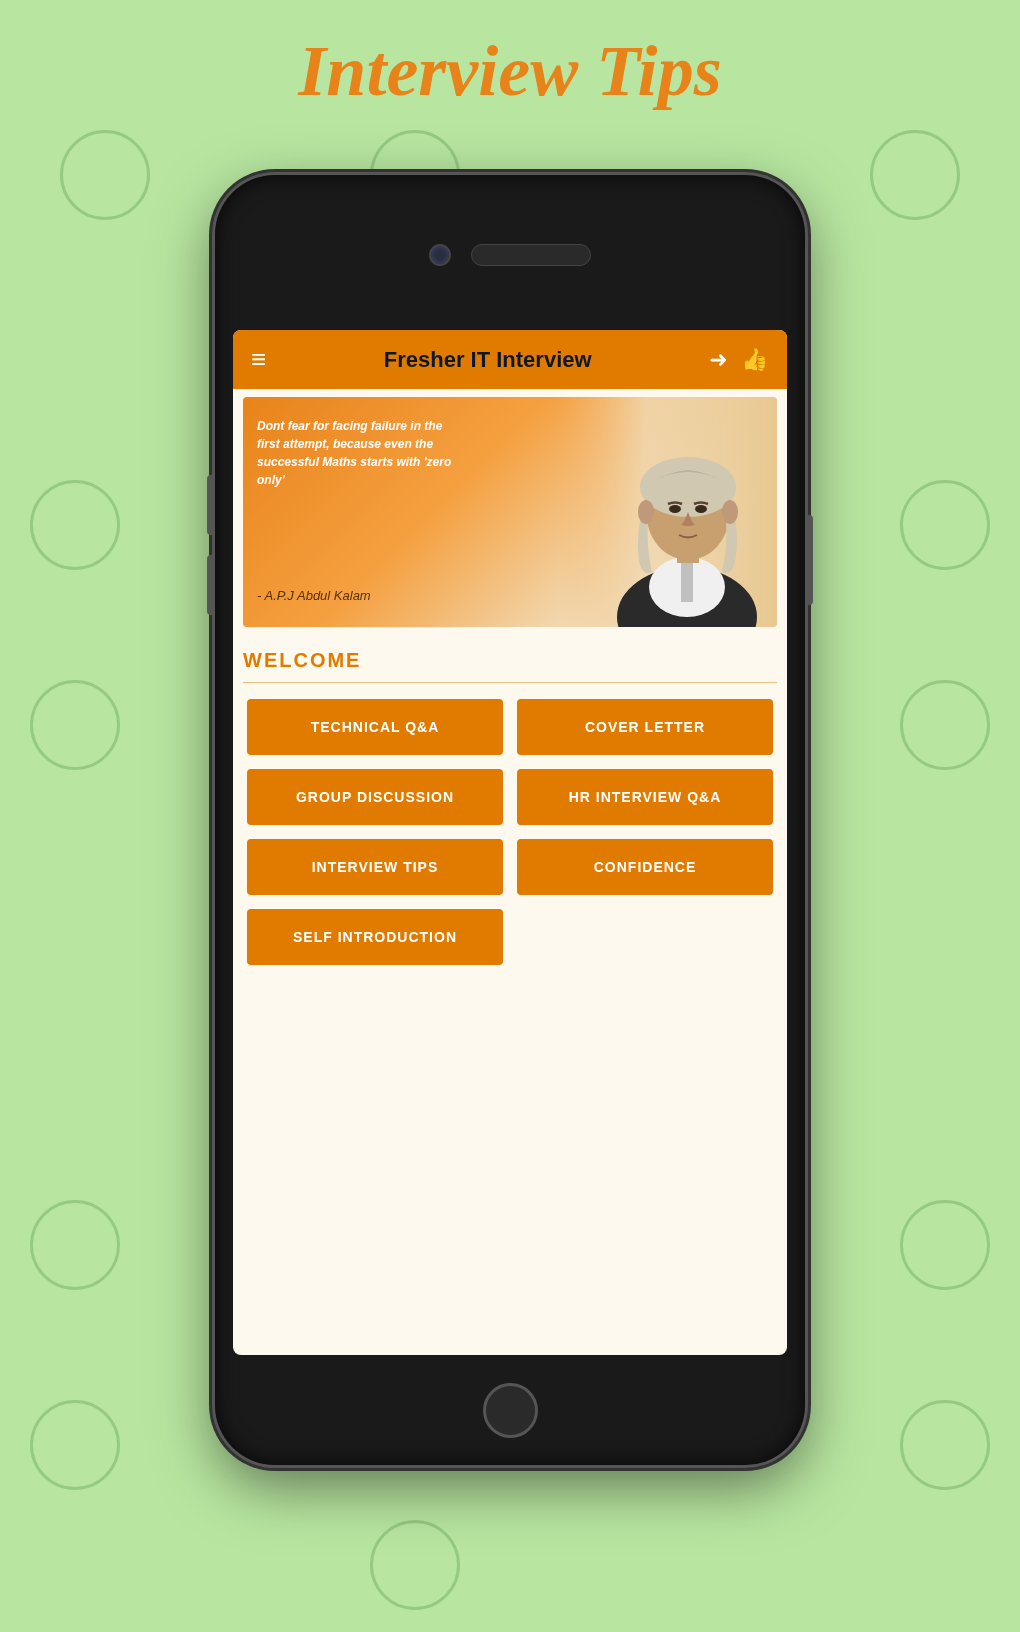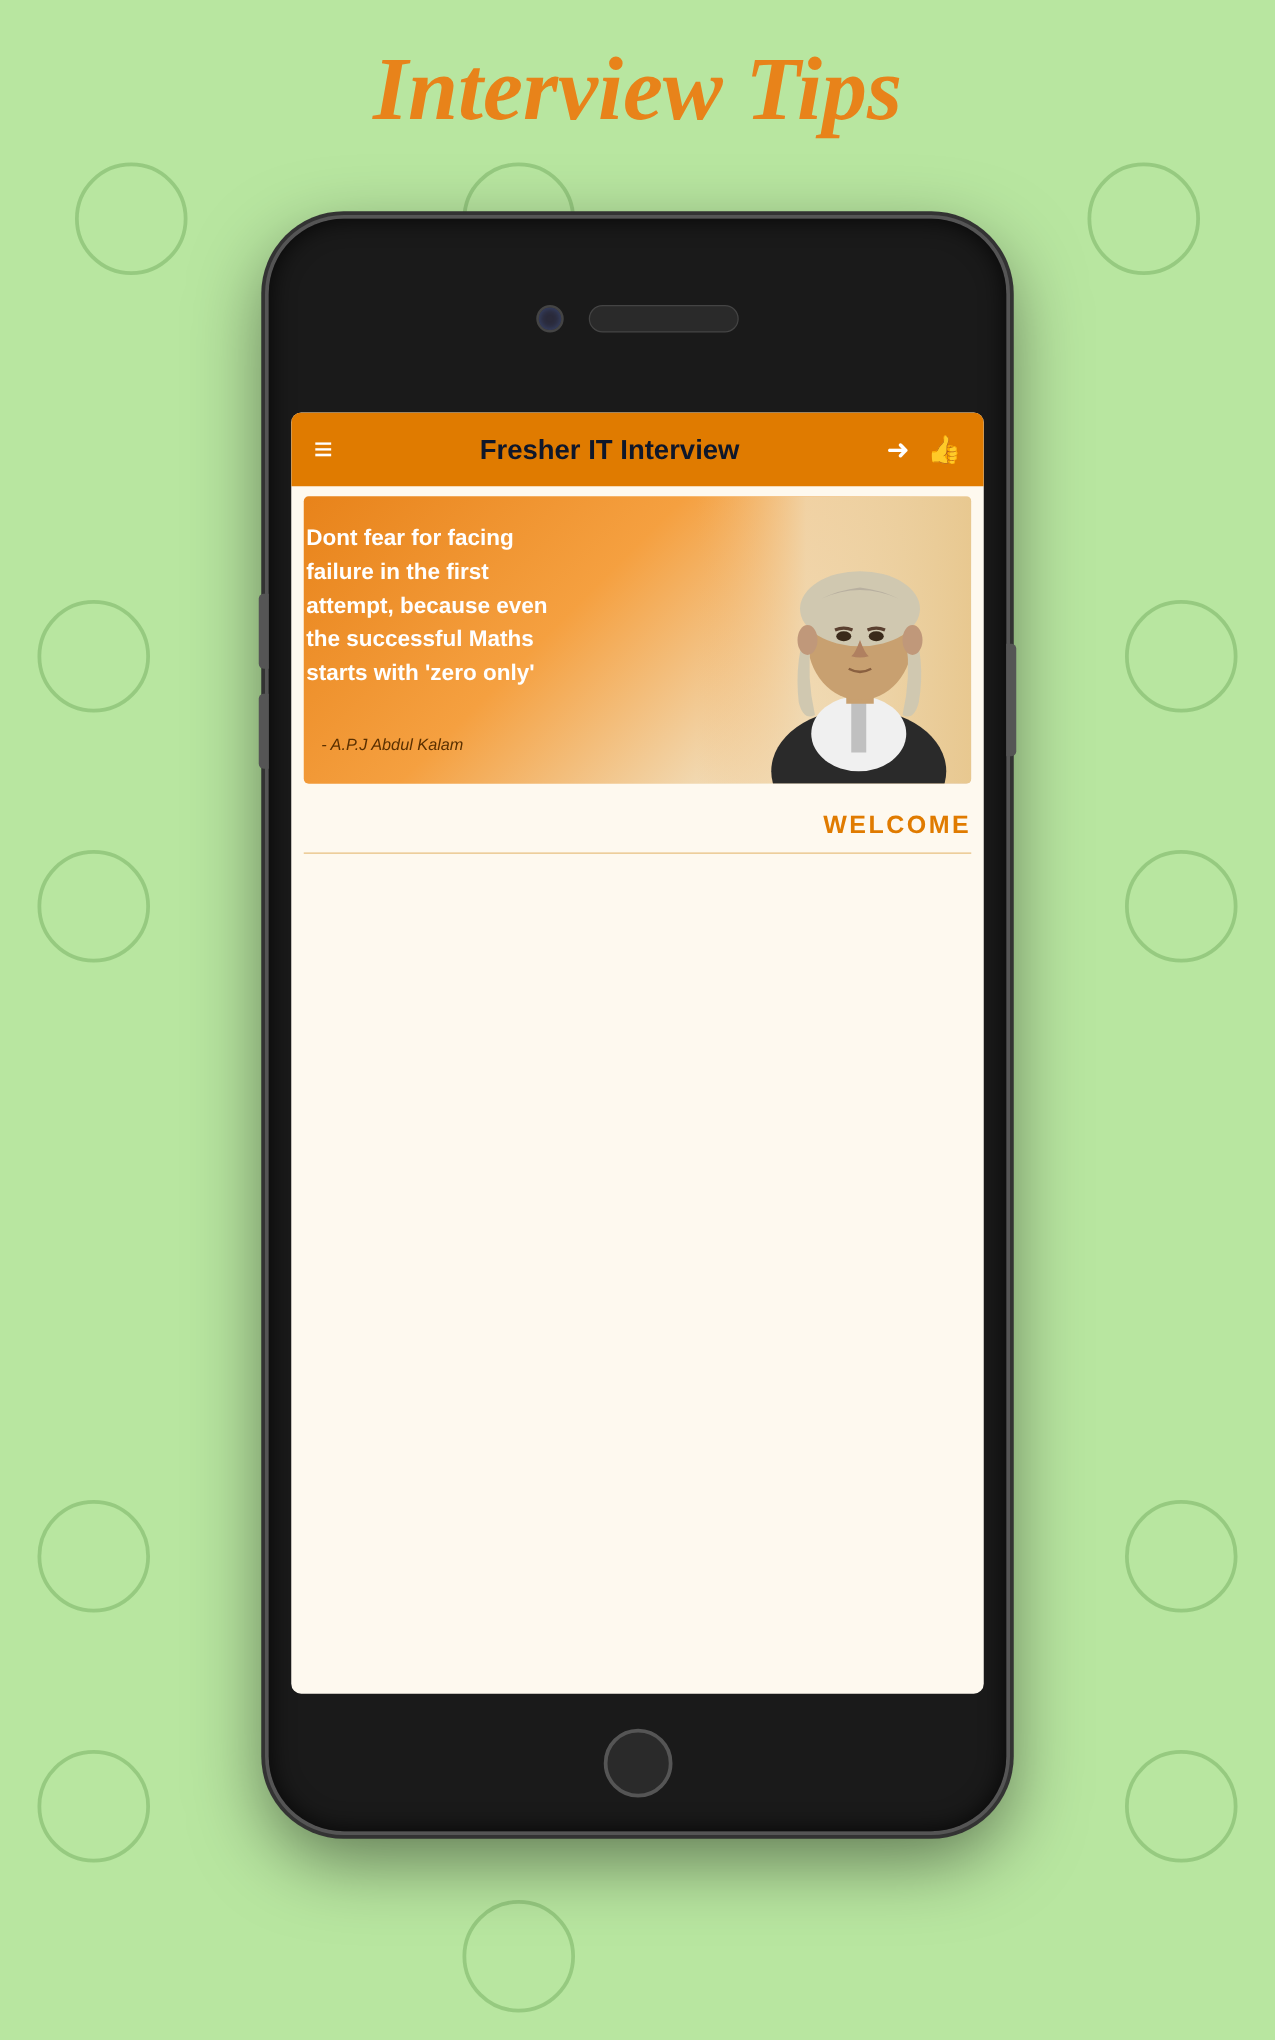--- a/index.html
+++ b/index.html
@@ -168,27 +168,28 @@
       position: relative;
       background: linear-gradient(135deg, #e8831a 0%, #f5a040 40%, #f0e8d0 80%, #e8d0b0 100%);
       height: 230px;
       overflow: hidden;
       margin: 8px 10px;
       border-radius: 4px;
     }
 
     .banner-quote {
       position: absolute;
-      left: 2px;
+      left: 14px;
       top: 20px;
       width: 200px;
       color: white;
-      font-size: 18px;
+      font-size: 12px;
       font-weight: bold;
       line-height: 1.5;
+      font-style: italic;
     }
 
     .banner-attribution {
       position: absolute;
       left: 14px;
       bottom: 24px;
       color: #5a3000;
       font-size: 13px;
       font-style: italic;
     }
@@ -203,21 +204,21 @@
       overflow: hidden;
     }
 
     .person-svg {
       width: 100%;
       height: 100%;
     }
 
     
     .welcome-section {
-      text-align: right;
+      text-align: left;
       padding: 14px 0 10px 0;
       border-bottom: 1px solid #e8c080;
       margin: 0 10px;
     }
 
     .welcome-text {
       color: #e07b00;
       font-size: 20px;
       font-weight: bold;
       letter-spacing: 2px;
@@ -360,20 +361,29 @@
           <ellipse cx="89" cy="115" rx="8" ry="12" fill="#c0987a"></ellipse>
           <ellipse cx="173" cy="115" rx="8" ry="12" fill="#c0987a"></ellipse>
         </svg>
       </div>
     </div>
 
     <div class="welcome-section">
       <span class="welcome-text">WELCOME</span>
     </div>
 
+    <div class="buttons-grid">
+      <button class="grid-btn">TECHNICAL Q&amp;A</button>
+      <button class="grid-btn">COVER LETTER</button>
+      <button class="grid-btn">GROUP DISCUSSION</button>
+      <button class="grid-btn">HR INTERVIEW Q&amp;A</button>
+      <button class="grid-btn">INTERVIEW TIPS</button>
+      <button class="grid-btn">CONFIDENCE</button>
+      <button class="grid-btn btn-self-intro">SELF INTRODUCTION</button>
+    </div>
 
   </div>
 
   <div class="phone-bottom">
     <div class="home-button"></div>
   </div>
 
 </div>
 
 </body></html>

